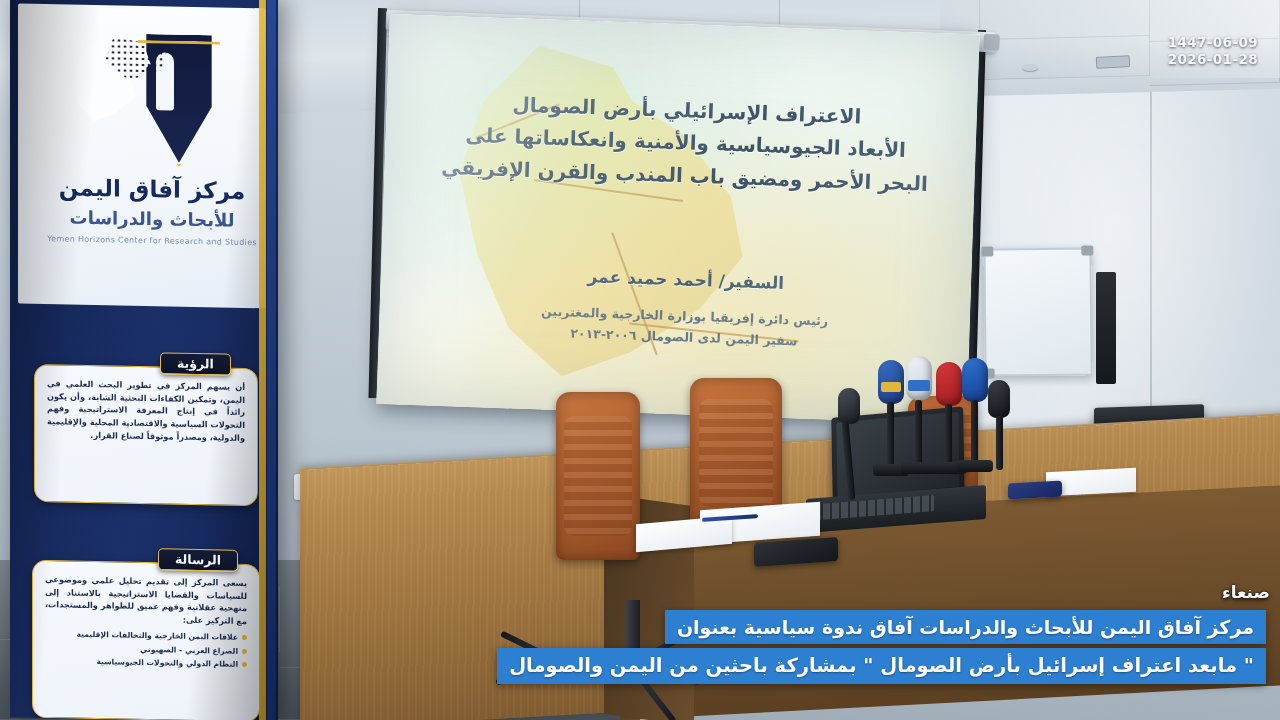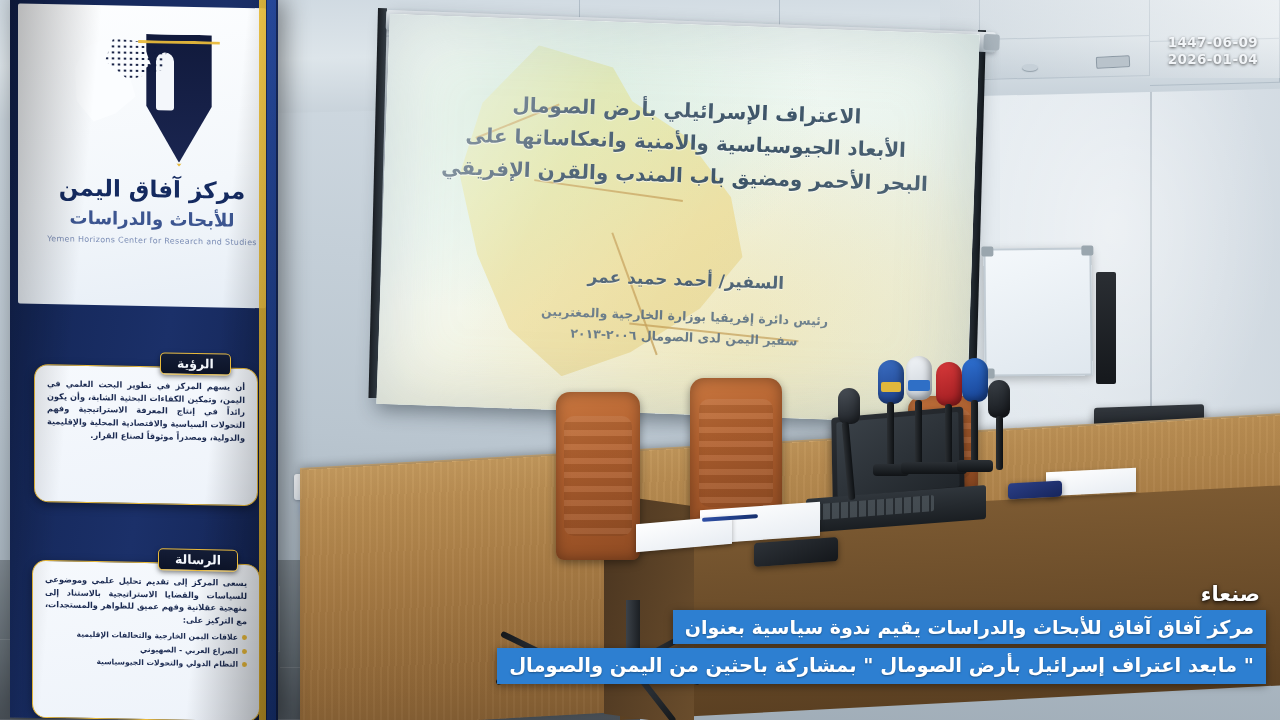--- a/index.html
+++ b/index.html
@@ -385,23 +385,23 @@
   
   .date-overlay {
     position:absolute; right:22px; top:34px;
     text-align:center; direction:ltr;
     color:#f2f5f8; font-size:13.5px; font-weight:bold;
     line-height:1.28;
     text-shadow:0 1px 3px rgba(0,0,0,.65);
     letter-spacing:.4px;
   }
   .city-label {
-    position:absolute; right:20px; top:582px;
+    position:absolute; right:10px; top:582px;
     direction:rtl; color:#ffffff;
-    font-size:21px; font-weight:bold;
+    font-size:17px; font-weight:bold;
     text-shadow:0 2px 5px rgba(0,0,0,.8), 0 0 2px rgba(0,0,0,.9);
   }
   .caption-line {
     position:absolute;
     background:#2d7fd1;
     color:#ffffff; direction:rtl;
     font-weight:bold;
     white-space:nowrap;
     text-shadow:0 1px 2px rgba(0,0,0,.35);
     box-shadow:0 2px 8px rgba(0,0,0,.4);
@@ -672,21 +672,21 @@
       </div>
     </div>
 
     <div class="rollup-edge-y"></div>
     <div class="rollup-edge-b"></div>
     <div class="rollup-shade"></div>
   </div>
 
   <div class="date-overlay">
     <div>1447-06-09</div>
-    <div>2026-01-04</div>
+    <div>2026-01-28</div>
   </div>
 
   <div class="city-label">صنعاء</div>
 
-  <div class="caption-line caption-1">مركز آفاق آفاق للأبحاث والدراسات يقيم ندوة سياسية بعنوان</div>
+  <div class="caption-line caption-1">مركز آفاق اليمن للأبحاث والدراسات آفاق ندوة سياسية بعنوان</div>
   <div class="caption-line caption-2">" مابعد اعتراف إسرائيل بأرض الصومال " بمشاركة باحثين من اليمن والصومال</div>
 
 </div>
 
 </body></html>

